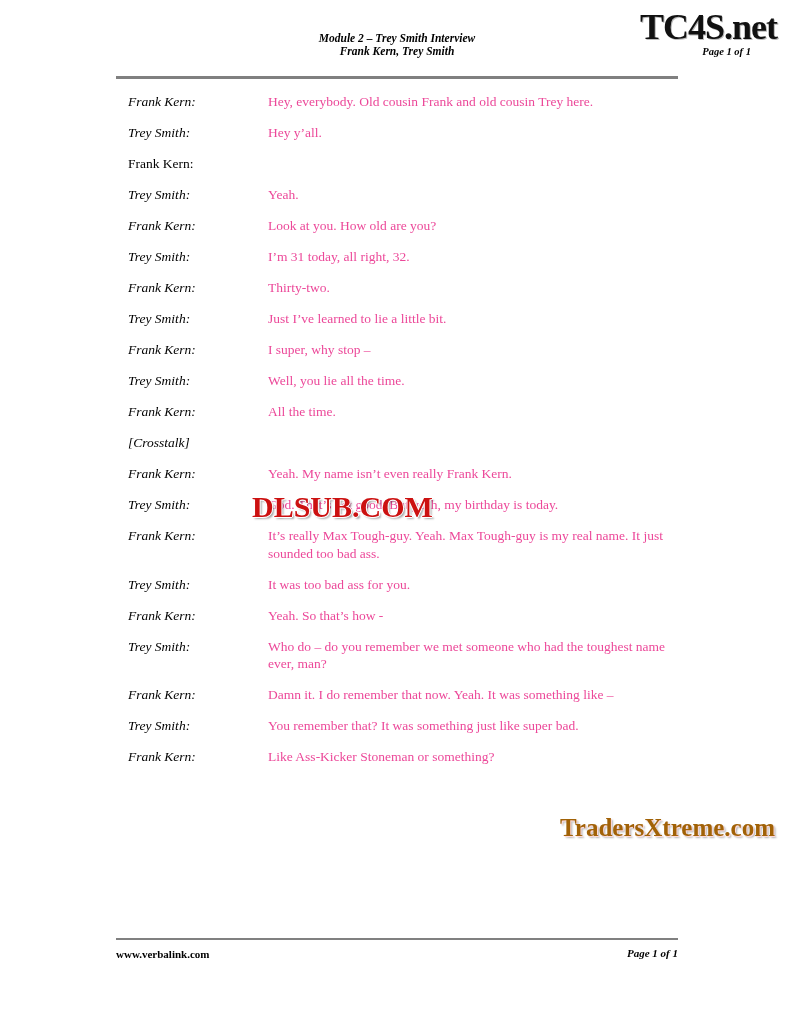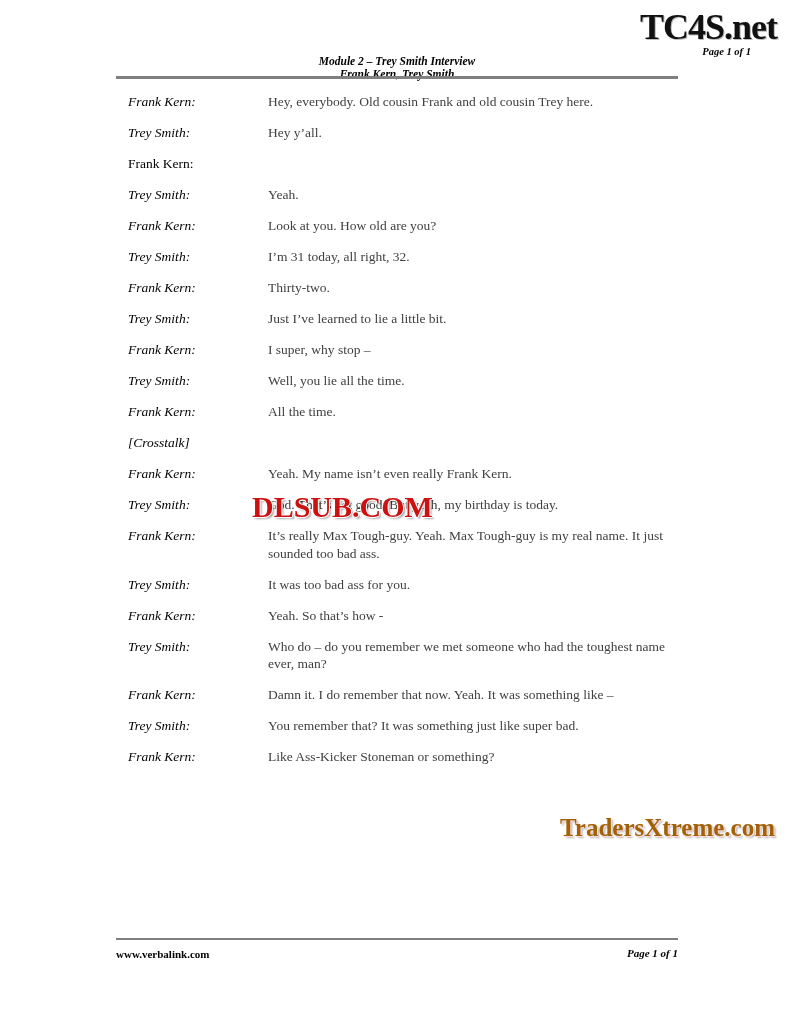--- a/index.html
+++ b/index.html
@@ -33,21 +33,21 @@
     font-size: 36px;
     letter-spacing: -1px;
     color: #111111;
     text-shadow: 1px 1px 0 #bbbbbb;
     white-space: nowrap;
   }
 
   
   .doc-header {
     position: absolute;
-    top: 55px;
+    top: 32px;
     left: 116px;
     width: 562px;
     text-align: center;
   }
   .doc-header .title-line {
     font-family: "Liberation Serif", serif;
     font-style: italic;
     font-weight: bold;
     font-size: 11.5px;
     line-height: 13px;
@@ -93,21 +93,21 @@
     line-height: 17.5px;
     color: #000000;
   }
   .speaker.italic { font-style: italic; }
   .speaker.plain { font-style: normal; }
   .utterance {
     flex: 1 1 auto;
     font-family: "Liberation Serif", serif;
     font-size: 13.5px;
     line-height: 17.5px;
-    color: #404040;
+    color: #ec4899;
   }
   .utterance.empty { min-height: 17.5px; }
 
   
   .dlsub-watermark {
     position: absolute;
     top: 490px;
     left: 252px;
     font-family: "Liberation Serif", serif;
     font-weight: bold;

